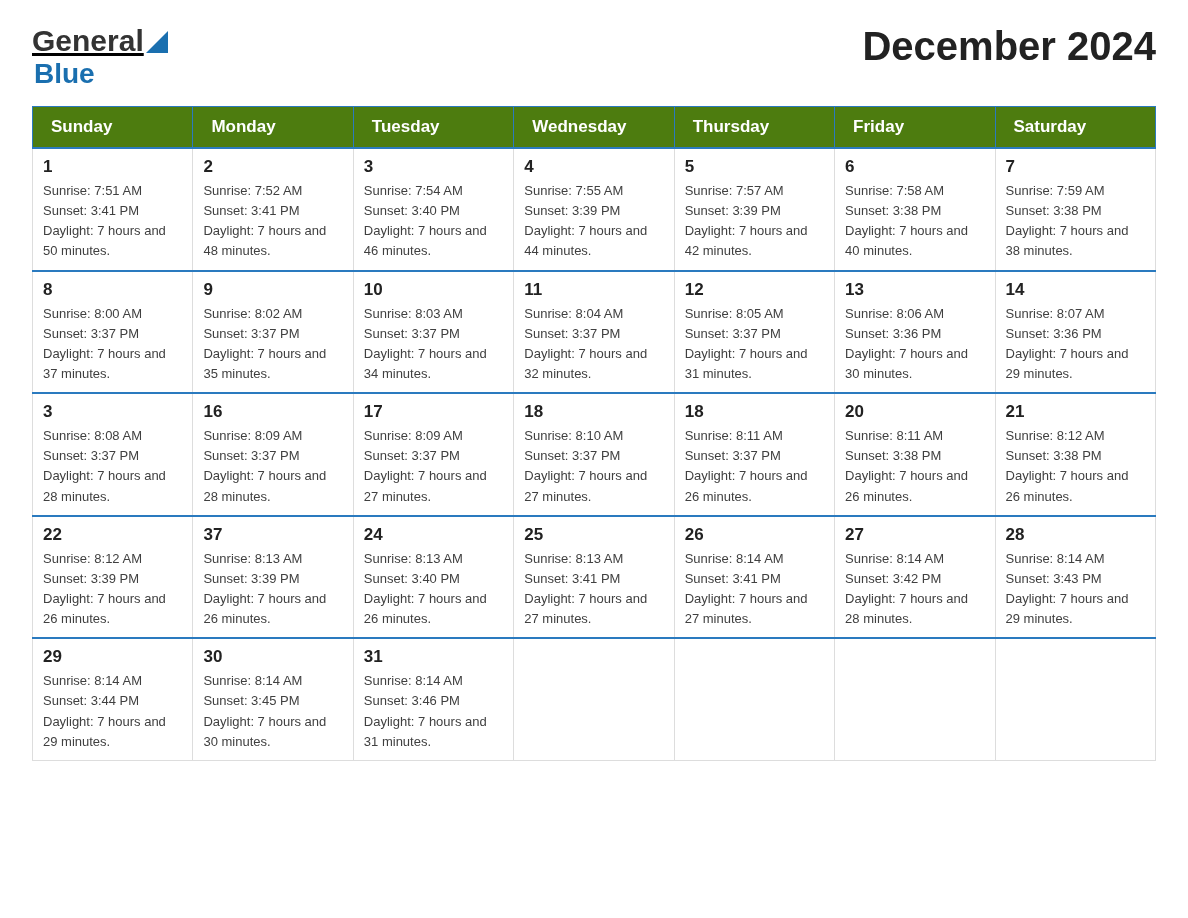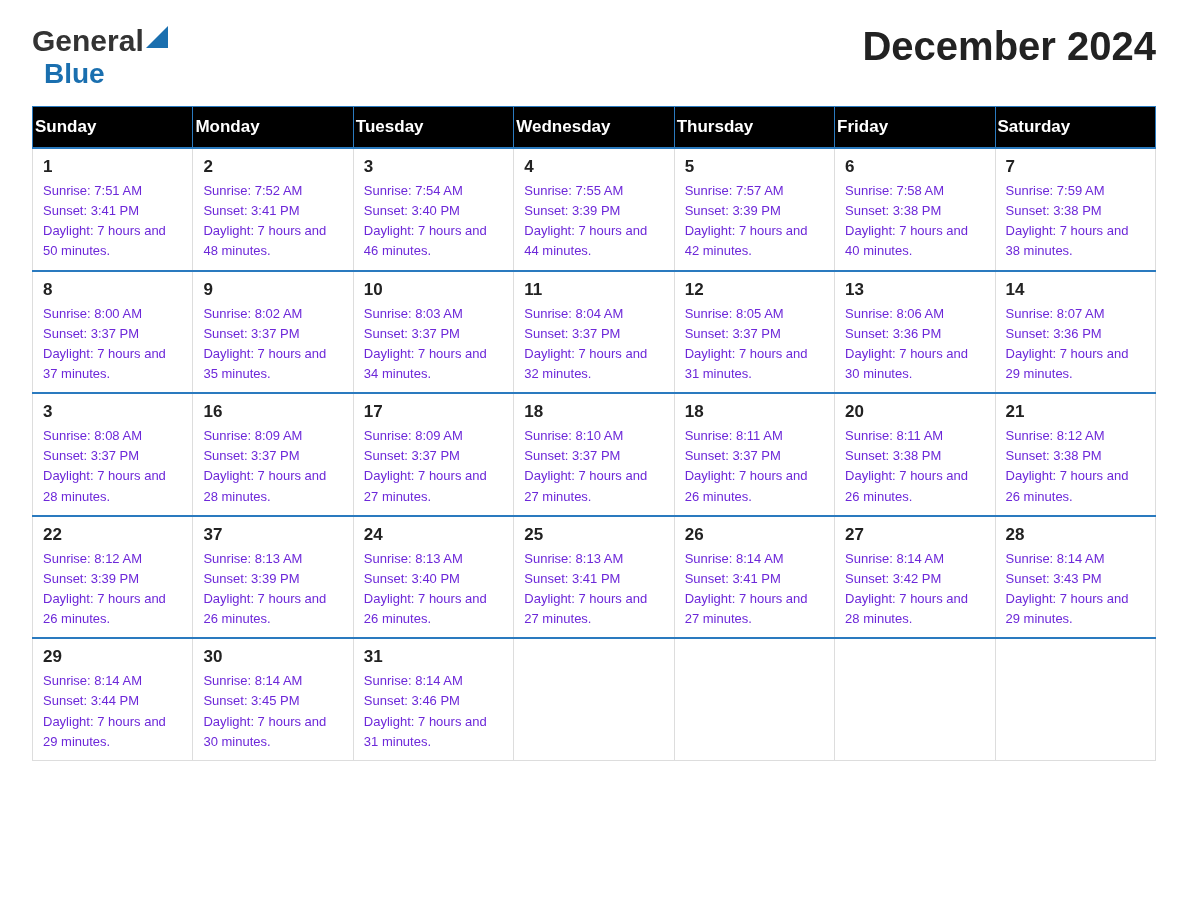--- a/index.html
+++ b/index.html
@@ -15,26 +15,28 @@
       align-items: flex-start;
       justify-content: space-between;
       margin-bottom: 16px;
     }
     .logo-wrapper {
       display: flex;
       flex-direction: column;
     }
     .logo-row1 {
       display: flex;
+      align-items: center;
+      text-decoration: underline;
     }
     .logo-row2 {
       font-size: 28px;
       font-weight: bold;
       color: #1a6faf;
-      margin-left: 12px;
+      margin-left: 2px;
     }
     .title-section {
       text-align: right;
     }
     .month-title {
       font-size: 40px;
       font-weight: bold;
       color: #222;
       line-height: 1.1;
     }
@@ -42,46 +44,46 @@
       font-size: 22px;
       color: #444;
       margin-top: 4px;
     }
     .calendar {
       width: 100%;
       border-collapse: collapse;
       border: 1px solid #aaa;
     }
     .calendar th {
-      background-color: #000000;
+      background-color: #4d7c0f;
       color: #fff;
       font-size: 17px;
       font-weight: bold;
-      padding: 10px 2px;
+      padding: 10px 18px;
       text-align: left;
       border: 1px solid #2a7abf;
     }
     .calendar td {
       vertical-align: top;
       padding: 8px 10px;
       font-size: 13.5px;
       color: #222;
       border: 1px solid #ddd;
       width: 14.28%;
       min-height: 100px;
     }
     .day-number {
       font-size: 17px;
       font-weight: bold;
       display: block;
       margin-bottom: 4px;
     }
     .day-info {
       font-size: 13px;
-      color: #6d28d9;
+      color: #404040;
       line-height: 1.55;
     }
     .empty-cell {
       background: #fff;
     }
     tr.week-row td {
       border-top: 2px solid #2a7abf;
     }
   </style>
 </head>

